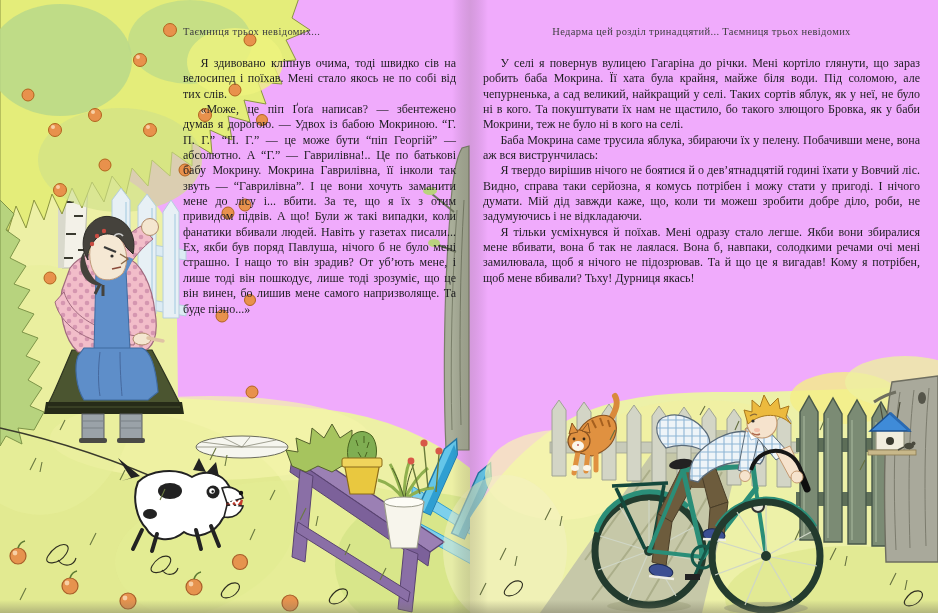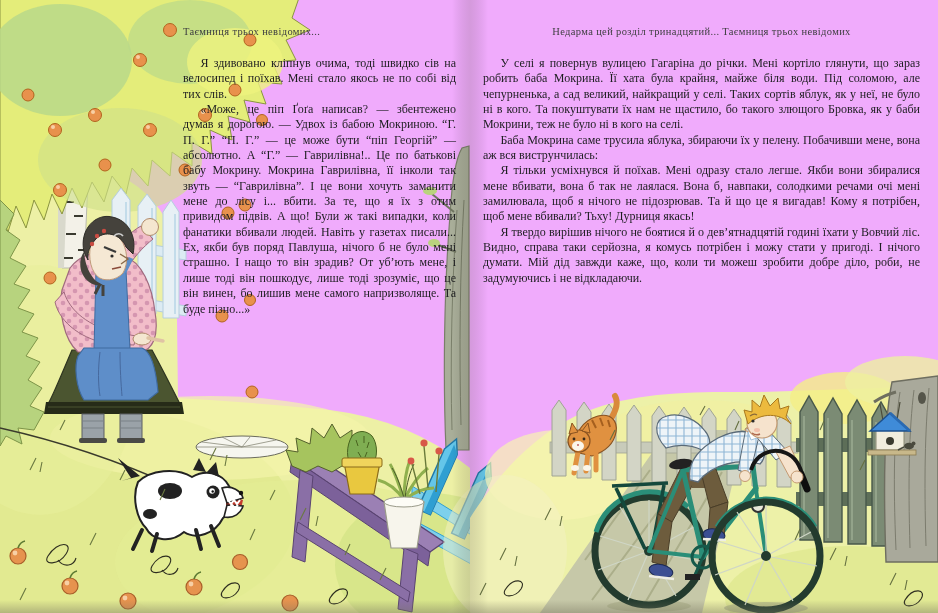--- a/index.html
+++ b/index.html
@@ -431,17 +431,17 @@
 <div class="runhead right">Недарма цей розділ тринадцятий... Таємниця трьох невідомих</div>
 
 <div class="col left">
   <p>Я здивовано кліпнув очима, тоді швидко сів на велосипед і поїхав. Мені стало якось не по собі від тих слів.</p>
   <p>«Може, це піп Ґоґа написав? — збентежено думав я дорогою. — Удвох із бабою Мокриною. “Г. П. Г.” “П. Г.” — це може бути “піп Георгій” — абсолютно. А “Г.” — Гаврилівна!.. Це по батькові бабу Мокрину. Мокрина Гаврилівна, її інколи так звуть — “Гаврилівна”. І це вони хочуть заманити мене до лісу і... вбити. За те, що я їх з отим привидом підвів. А що! Були ж такі випадки, коли фанатики вбивали людей. Навіть у газетах писали... Ех, якби був поряд Павлуша, нічого б не було мені страшно. І нащо то він зрадив? От уб’ють мене, і лише тоді він пошкодує, лише тоді зрозуміє, що це він винен, бо лишив мене самого напризволяще. Та буде пізно...»</p>
 </div>
 
 <div class="col right">
   <p>У селі я повернув вулицею Гагаріна до річки. Мені кортіло глянути, що зараз робить баба Мокрина. Її хата була крайня, майже біля води. Під соломою, але чепурненька, а сад великий, найкращий у селі. Таких сортів яблук, як у неї, не було ні в кого. Та покуштувати їх нам не щастило, бо такого злющого Бровка, як у баби Мокрини, теж не було ні в кого на селі.</p>
   <p>Баба Мокрина саме трусила яблука, збираючи їх у пелену. Побачивши мене, вона аж вся виструнчилась:</p>
+  <p>Я твердо вирішив нічого не боятися й о дев’ятнадцятій годині їхати у Вовчий ліс. Видно, справа таки серйозна, я комусь потрібен і можу стати у пригоді. І нічого думати. Мій дід завжди каже, що, коли ти можеш зробити добре діло, роби, не задумуючись і не відкладаючи.</p>
   <p>Я тільки усміхнувся й поїхав. Мені одразу стало легше. Якби вони збиралися мене вбивати, вона б так не лаялася. Вона б, навпаки, солодкими речами очі мені замилювала, щоб я нічого не підозрював. Та й що це я вигадав! Кому я потрібен, щоб мене вбивали? Тьху! Дурниця якась!</p>
-  <p>Я твердо вирішив нічого не боятися й о дев’ятнадцятій годині їхати у Вовчий ліс. Видно, справа таки серйозна, я комусь потрібен і можу стати у пригоді. І нічого думати. Мій дід завжди каже, що, коли ти можеш зробити добре діло, роби, не задумуючись і не відкладаючи.</p>
 </div>
 
 </div>
 
 </body></html>

